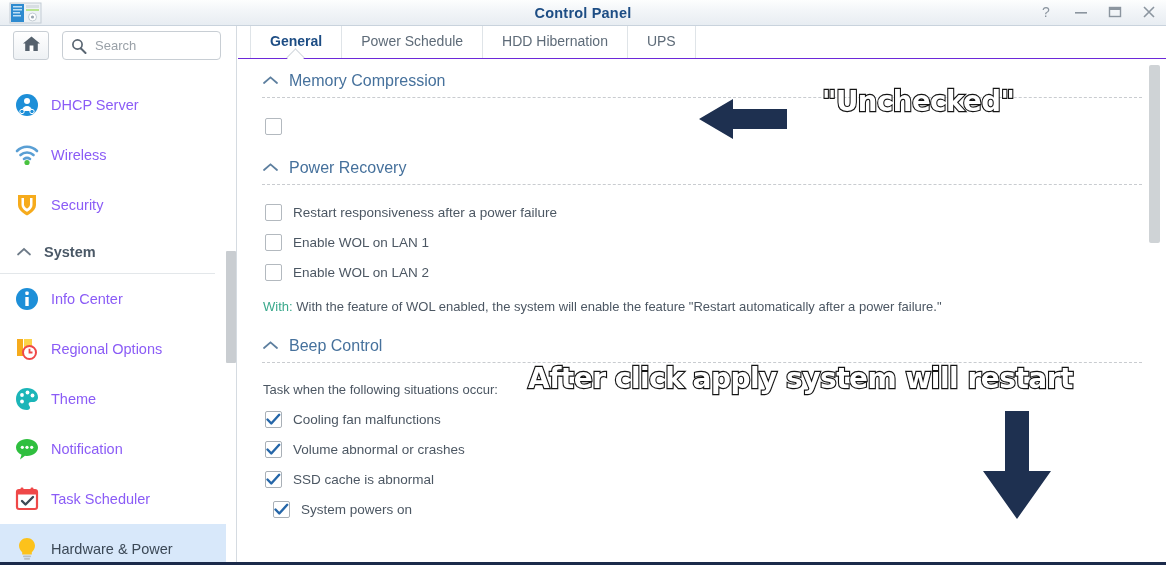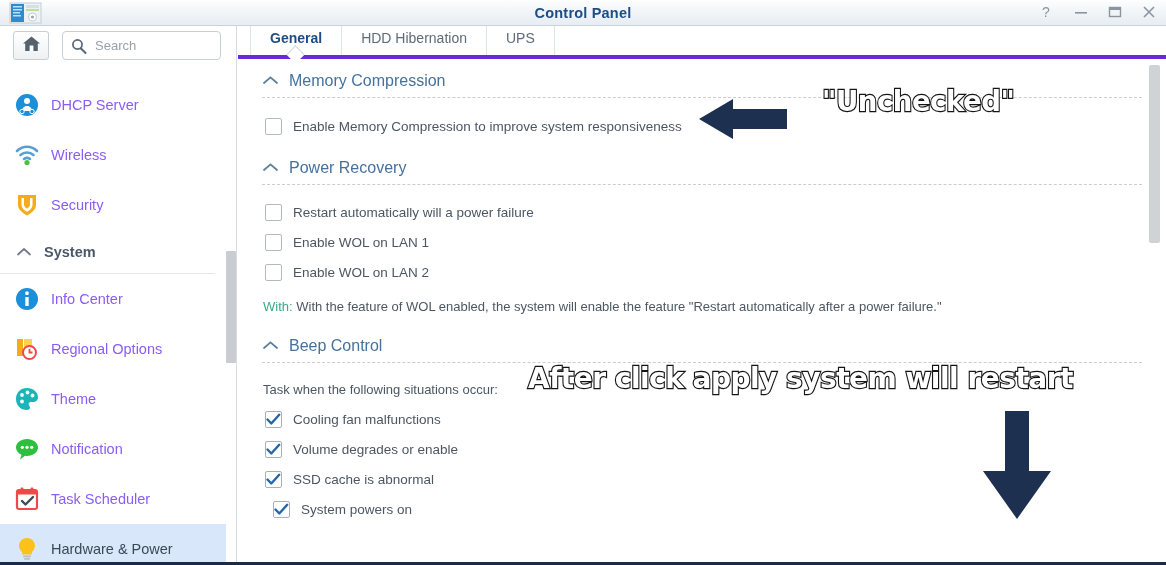--- a/index.html
+++ b/index.html
@@ -97,21 +97,21 @@
     background: #c9cdd1; border-radius: 1px;
   }
 
   
   .content {
     position: absolute; left: 238px; top: 26px; width: 928px; height: 539px;
     background: #ffffff; overflow: hidden;
   }
   .tabs {
     position: absolute; top: 0; left: 0; width: 928px; height: 33px;
-    border-bottom: 4px solid #6d28d9;
+    border-bottom: 1px solid #6d28d9;
     display: flex; align-items: flex-end; padding-left: 12px;
   }
   .tab {
     position: relative; height: 32px; line-height: 30px;
     padding: 0 19px; font-size: 14px; color: #5e6b78;
     border-left: 1px solid #dfe4e8; cursor: pointer;
     white-space: nowrap;
   }
   .tab:first-child { border-left: 1px solid #dfe4e8; }
   .tab.active { color: #1d4d84; font-weight: bold; }
@@ -403,51 +403,51 @@
         </span>
         <input type="text" value="" placeholder="Search" style="">
       </div>
     </div>
   </div>
 
   <div class="content">
 
     <div class="tabs">
       <div class="tab active">General</div>
+      <div class="tab">Power Schedule</div>
       <div class="tab">HDD Hibernation</div>
       <div class="tab">UPS</div>
       <div class="tabend"></div>
     </div>
 
     <div class="pane">
 
       <div class="sec-head" style="padding-top:13px;">
         <span class="chev">
           <svg width="17" height="11" viewBox="0 0 17 11">
               <path d="M2 8 L8.5 2.4 L15 8" stroke="#5b7f a8" stroke-width="1.8" fill="none" stroke-linecap="round" style="stroke:#5d7f9f"></path>
             </svg>
         </span>
         <span class="title">Memory Compression</span>
       </div>
       <div class="row" style="margin-top:20px;">
         <span class="cb"></span>
-        <span class="txt">Enable Memory Compression to improve system responsiveness</span>
       </div>
 
       <div class="sec-head" style="padding-top:24px;">
         <span class="chev">
           <svg width="17" height="11" viewBox="0 0 17 11">
               <path d="M2 8 L8.5 2.4 L15 8" stroke="#5d7f9f" stroke-width="1.8" fill="none" stroke-linecap="round"></path>
             </svg>
         </span>
         <span class="title">Power Recovery</span>
       </div>
       <div class="row" style="margin-top:19px;">
         <span class="cb"></span>
-        <span class="txt">Restart automatically will a power failure</span>
+        <span class="txt">Restart responsiveness after a power failure</span>
       </div>
       <div class="row" style="margin-top:13px;">
         <span class="cb"></span>
         <span class="txt">Enable WOL on LAN 1</span>
       </div>
       <div class="row" style="margin-top:13px;">
         <span class="cb"></span>
         <span class="txt">Enable WOL on LAN 2</span>
       </div>
       <div class="note" style="margin-top:18px;">
@@ -470,21 +470,21 @@
             </svg>
         </span>
         <span class="txt">Cooling fan malfunctions</span>
       </div>
       <div class="row" style="margin-top:13px;">
         <span class="cb checked">
           <svg width="15" height="13" viewBox="0 0 15 13">
               <path d="M1.5 6.5 L5.3 10.5 L13.2 1.8" stroke="#2566a8" stroke-width="2.4" fill="none" stroke-linecap="round" stroke-linejoin="round"></path>
             </svg>
         </span>
-        <span class="txt">Volume degrades or enable</span>
+        <span class="txt">Volume abnormal or crashes</span>
       </div>
       <div class="row" style="margin-top:13px;">
         <span class="cb checked">
           <svg width="15" height="13" viewBox="0 0 15 13">
               <path d="M1.5 6.5 L5.3 10.5 L13.2 1.8" stroke="#2566a8" stroke-width="2.4" fill="none" stroke-linecap="round" stroke-linejoin="round"></path>
             </svg>
         </span>
         <span class="txt">SSD cache is abnormal</span>
       </div>
       <div class="row" style="margin-top:13px;margin-left:35px;">

